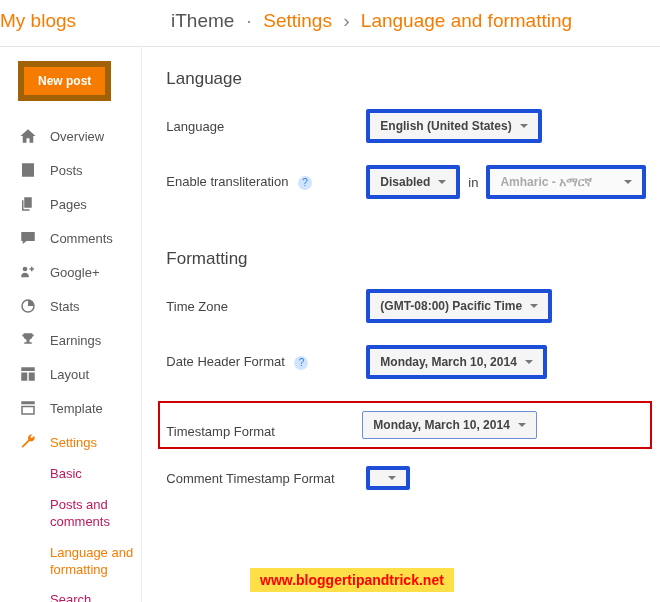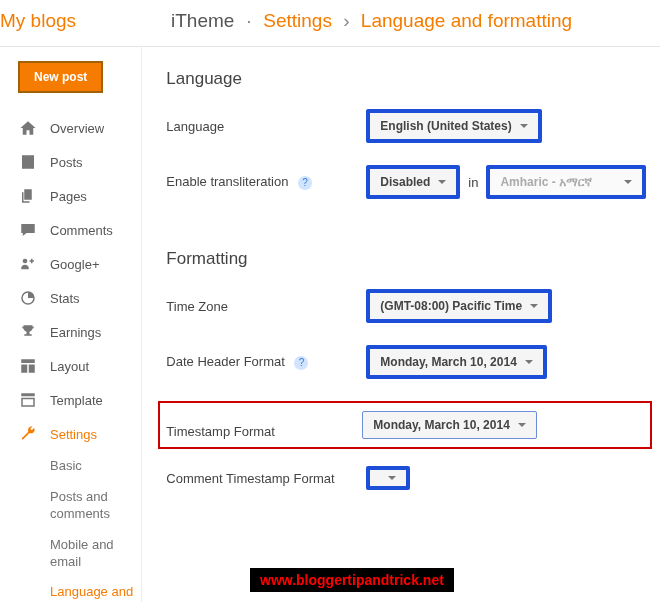--- a/index.html
+++ b/index.html
@@ -4,43 +4,43 @@
 <style>
 * { box-sizing: border-box; margin: 0; padding: 0; }
 body { font-family: Arial, sans-serif; font-size: 13px; color: #333; background: #fff; width: 660px; }
 .header { display: flex; align-items: flex-end; padding: 10px 0 14px; border-bottom: 1px solid #e5e5e5; }
 .header-title { color: #f57c00; font-size: 19px; font-weight: normal; margin-right: 95px; }
 .breadcrumb { font-size: 19px; color: #555; }
 .breadcrumb .sep { color: #888; margin: 0 6px; }
 .breadcrumb .link { color: #f57c00; }
 .container { display: flex; }
 .sidebar { width: 180px; padding: 14px 0 0 18px; }
-.new-post-btn { background: #f57c00; color: #fff; border: 2px solid #a16207; padding: 7px 14px; font-size: 12px; font-weight: bold; cursor: pointer; margin-bottom: 18px; }
+.new-post-btn { background: #f57c00; color: #fff; border: 6px solid #a16207; padding: 7px 14px; font-size: 12px; font-weight: bold; cursor: pointer; margin-bottom: 18px; }
 .nav-item { display: flex; align-items: center; padding: 7px 0; cursor: pointer; color: #555; }
 .nav-item.active { color: #f57c00; }
 .nav-item.active .icon svg { fill: #f57c00; }
 .nav-item .icon { width: 20px; height: 20px; margin-right: 12px; display: flex; align-items: center; justify-content: center; }
 .nav-item .icon svg { fill: #777; }
 .nav-item .label { font-size: 13px; }
 .sub-nav { padding-left: 32px; }
-.sub-nav-item { padding: 7px 0; font-size: 13px; color: #737373; cursor: pointer; line-height: 1.3; }
+.sub-nav-item { padding: 7px 0; font-size: 13px; color: #be185d; cursor: pointer; line-height: 1.3; }
 .sub-nav-item.active { color: #f57c00; }
 .main { flex: 1; padding: 22px 14px 0 24px; border-left: 1px solid #eee; }
 .section-title { font-size: 17px; color: #444; margin-bottom: 20px; font-weight: normal; }
 .form-row { display: flex; align-items: center; margin-bottom: 22px; min-height: 30px; }
 .form-label { width: 200px; font-size: 13px; color: #444; }
 .help-icon { display: inline-block; width: 14px; height: 14px; border-radius: 50%; background: #d0e4ff; color: #3a7fd5; font-size: 10px; text-align: center; line-height: 14px; margin-left: 6px; cursor: pointer; }
 .dropdown { display: inline-flex; align-items: center; background: #f5f5f5; border: 4px solid #1d4ed8; border-radius: 2px; padding: 6px 10px; font-size: 12px; font-weight: bold; color: #444; cursor: pointer; white-space: nowrap; }
 .dropdown .caret { width: 0; height: 0; border-left: 4px solid transparent; border-right: 4px solid transparent; border-top: 4px solid #777; margin-left: 8px; }
 .dropdown.disabled { color: #aaa; background: #fafafa; gap: 24px; }
 .inline-text { margin: 0 8px; font-size: 13px; color: #444; }
 .highlight-row { border: 2px solid #c00; padding: 8px 6px; margin-left: -8px; margin-right: -6px; margin-bottom: 14px; display: flex; align-items: flex-end; }
 .highlight-row .form-label { width: 196px; }
 .highlight-row .dropdown { border: 1px solid #6a8fd8; background: #f5f5f5; }
-.watermark { position: absolute; left: 250px; top: 568px; background: #000000; color: #f00; font-weight: bold; font-size: 14px; padding: 4px 10px; font-family: Arial; }
+.watermark { position: absolute; left: 250px; top: 568px; background: #fde047; color: #f00; font-weight: bold; font-size: 14px; padding: 4px 10px; font-family: Arial; }
 .form-controls { display: flex; align-items: center; flex-wrap: nowrap; }
 .section-gap { height: 28px; }
 </style>
 </head>
 <body>
 
 <div class="header">
   <div class="header-title">My blogs</div>
   <div class="breadcrumb">
     <span>iTheme</span>
@@ -131,21 +131,20 @@
       <span class="icon">
           <svg width="18" height="18" viewBox="0 0 24 24">
             <path d="M21 6a5 5 0 01-7 4.6L5 19.6 3.4 18l9-9A5 5 0 0118 2l-3 3 2 2 3-3z"></path>
           </svg>
         </span>
       <span class="label">Settings</span>
     </div>
     <div class="sub-nav">
       <div class="sub-nav-item">Basic</div>
       <div class="sub-nav-item">Posts and comments</div>
-      <div class="sub-nav-item">Mobile and email</div>
       <div class="sub-nav-item active">Language and formatting</div>
       <div class="sub-nav-item">Search preferences</div>
 
     </div>
   </div>
 
   <div class="main">
     <h2 class="section-title">Language</h2>
 
     <div class="form-row">

